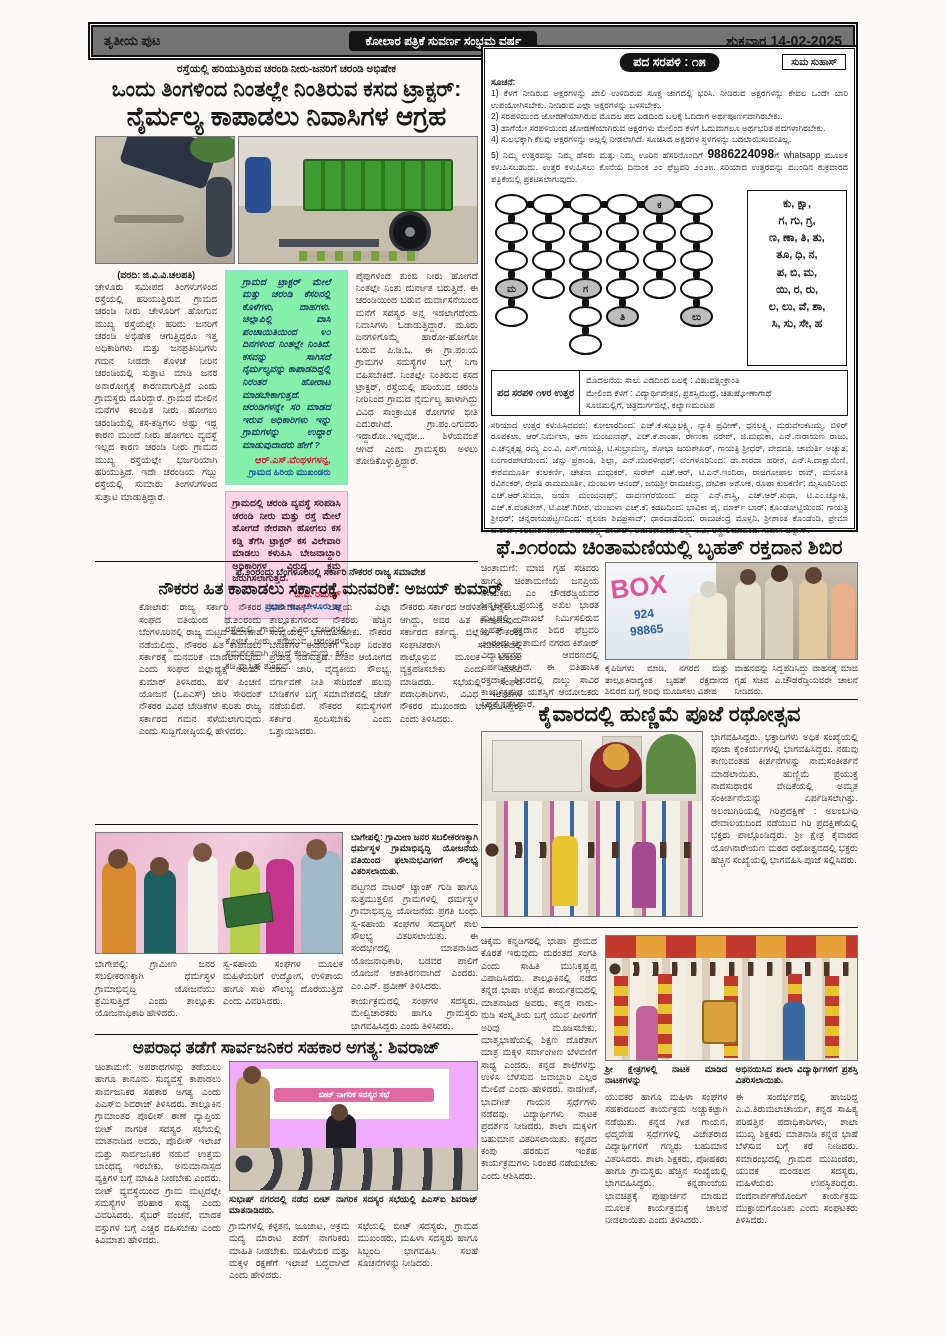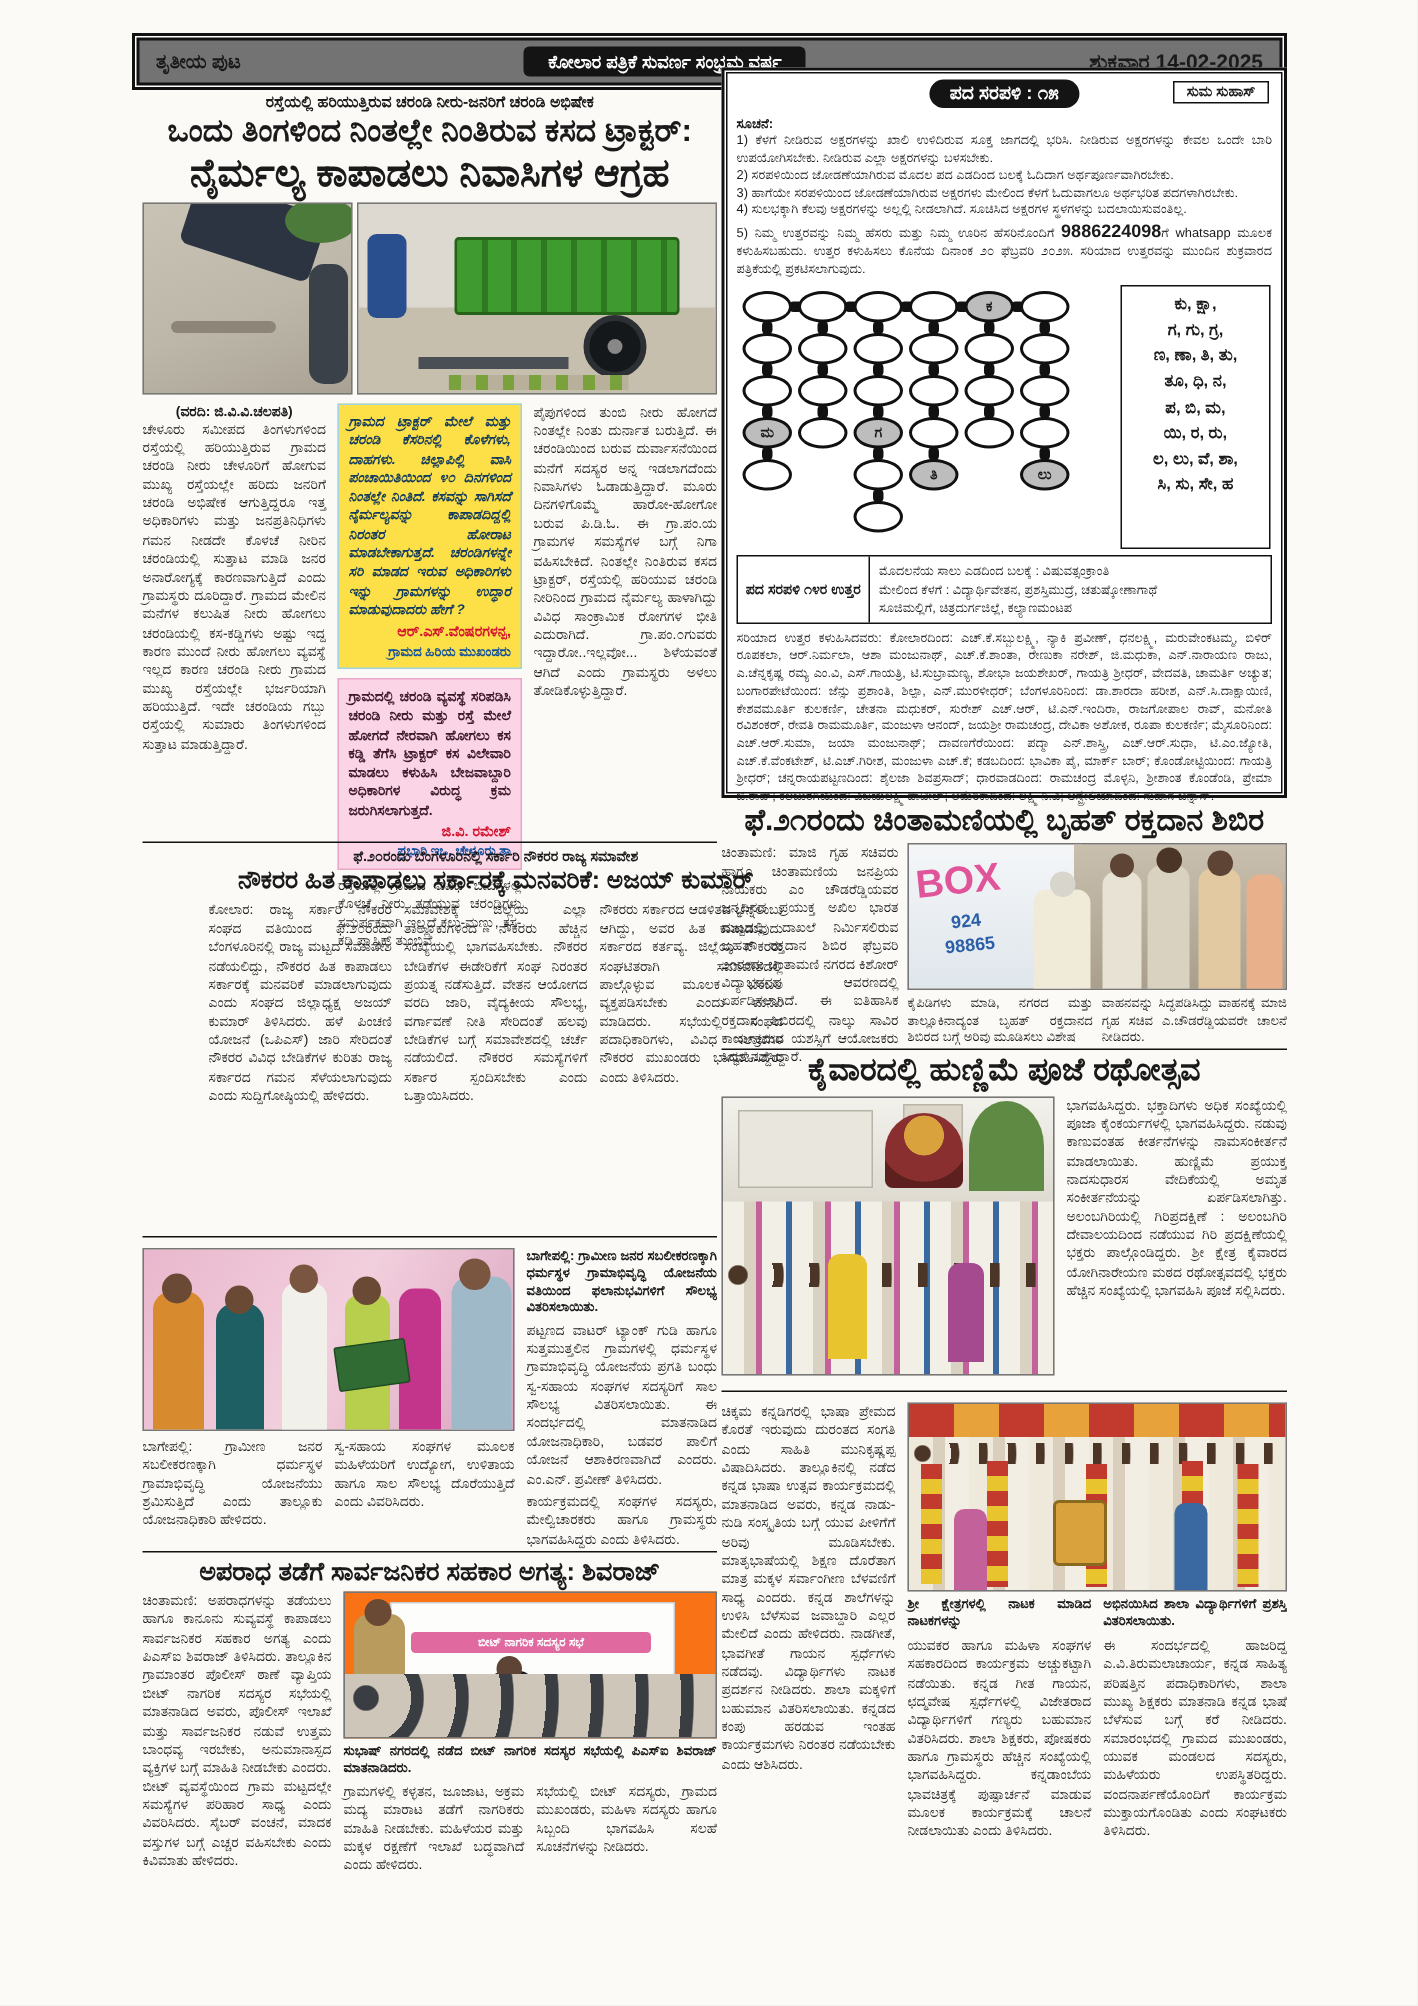--- a/index.html
+++ b/index.html
@@ -20,21 +20,21 @@
   .bodycol { font-size:9.3px; line-height:1.33; text-align:justify; }
   .cap { font-size:8.8px; font-weight:bold; line-height:1.3; text-align:justify; }
   .cols { display:flex; gap:8px; }
   .cols > div { flex:1; }
 
   
   .photo { position:relative; overflow:hidden; border:1px solid #777; background:#cfc9bd; }
   .ph-shape { position:absolute; }
 
   
-  .bluebox { background:#fde047; border:1px solid #9fd3e4; padding:5px 6px; font-size:9.3px; font-weight:bold; font-style:italic; color:#123a5e; text-align:justify; line-height:1.35; }
+  .bluebox { background:#86efac; border:1px solid #9fd3e4; padding:5px 16px; font-size:9.3px; font-weight:bold; font-style:italic; color:#123a5e; text-align:justify; line-height:1.35; }
   .pinkbox { background:#fbd4e6; border:1px solid #eaa6c6; padding:5px 6px; font-size:9.3px; font-weight:bold; color:#3c1a2c; text-align:justify; line-height:1.35; margin-top:6px; }
   .sig-red { color:#d2122e; font-weight:bold; text-align:right; font-size:9.6px; margin-top:3px; font-style:normal; }
   .sig-blue { color:#14519c; font-weight:bold; text-align:right; font-size:8.8px; font-style:normal; }
 
   
   .puzzle { position:absolute; left:481px; top:45px; width:377px; height:487px;
     border:2px solid #111; box-shadow:0 0 0 1px #fff inset, 0 0 0 2px #111 inset; background:#fff; padding:6px 8px 4px; }
   .pz-head { position:relative; height:22px; margin-bottom:2px; }
   .pz-title { position:absolute; left:50%; transform:translateX(-50%); top:0; background:#141414; color:#fff; font-weight:bold; font-size:12.5px; padding:2px 14px; border-radius:10px; }
   .pz-author { position:absolute; right:2px; top:1px; border:1.5px solid #111; font-size:9.5px; font-weight:bold; padding:1px 8px; }
@@ -93,21 +93,21 @@
       </div>
     </div>
     <div class="cols" style="margin-top:6px;">
       <div>
         <div style="text-align:center;font-weight:bold;font-size:9.3px;">(ವರದಿ: ಜಿ.ವಿ.ವಿ.ಚಲಪತಿ)</div>
         <div class="bodycol">ಚೇಳೂರು ಸಮೀಪದ ತಿಂಗಳುಗಳಿಂದ ರಸ್ತೆಯಲ್ಲಿ ಹರಿಯುತ್ತಿರುವ ಗ್ರಾಮದ ಚರಂಡಿ ನೀರು ಚೇಳೂರಿಗೆ ಹೋಗುವ ಮುಖ್ಯ ರಸ್ತೆಯಲ್ಲೇ ಹರಿದು ಜನರಿಗೆ ಚರಂಡಿ ಅಭಿಷೇಕ ಆಗುತ್ತಿದ್ದರೂ ಇತ್ತ ಅಧಿಕಾರಿಗಳು ಮತ್ತು ಜನಪ್ರತಿನಿಧಿಗಳು ಗಮನ ನೀಡದೇ ಕೊಳಚೆ ನೀರಿನ ಚರಂಡಿಯಲ್ಲಿ ಸುತ್ತಾಟ ಮಾಡಿ ಜನರ ಅನಾರೋಗ್ಯಕ್ಕೆ ಕಾರಣವಾಗುತ್ತಿದೆ ಎಂದು ಗ್ರಾಮಸ್ಥರು ದೂರಿದ್ದಾರೆ. ಗ್ರಾಮದ ಮೇಲಿನ ಮನೆಗಳ ಕಲುಷಿತ ನೀರು ಹೋಗಲು ಚರಂಡಿಯಲ್ಲಿ ಕಸ-ಕಡ್ಡಿಗಳು ಅಷ್ಟು ಇದ್ದ ಕಾರಣ ಮುಂದೆ ನೀರು ಹೋಗಲು ವ್ಯವಸ್ಥೆ ಇಲ್ಲದ ಕಾರಣ ಚರಂಡಿ ನೀರು ಗ್ರಾಮದ ಮುಖ್ಯ ರಸ್ತೆಯಲ್ಲೇ ಭರ್ಜರಿಯಾಗಿ ಹರಿಯುತ್ತಿದೆ. ಇದೇ ಚರಂಡಿಯ ಗಬ್ಬು ರಸ್ತೆಯಲ್ಲಿ ಸುಮಾರು ತಿಂಗಳುಗಳಿಂದ ಸುತ್ತಾಟ ಮಾಡುತ್ತಿದ್ದಾರೆ.</div>
       </div>
       <div>
         <div class="bluebox">
           <span>ಗ್ರಾಮದ ಟ್ರಾಕ್ಟರ್ ಮೇಲೆ ಮತ್ತು ಚರಂಡಿ ಕೆಸರಿನಲ್ಲಿ ಕೊಳೆಗಳು, ದಾಹಗಳು. ಚಿಲ್ಲಾಪಿಲ್ಲಿ ವಾಸಿ ಪಂಚಾಯಿತಿಯಿಂದ ೪೦ ದಿನಗಳಿಂದ ನಿಂತಲ್ಲೇ ನಿಂತಿದೆ. ಕಸವನ್ನು ಸಾಗಿಸದೆ ನೈರ್ಮಲ್ಯವನ್ನು ಕಾಪಾಡದಿದ್ದಲ್ಲಿ ನಿರಂತರ ಹೋರಾಟ ಮಾಡಬೇಕಾಗುತ್ತದೆ. ಚರಂಡಿಗಳನ್ನೇ ಸರಿ ಮಾಡದ ಇರುವ ಅಧಿಕಾರಿಗಳು ಇನ್ನು ಗ್ರಾಮಗಳನ್ನು ಉದ್ಧಾರ ಮಾಡುವುದಾದರು ಹೇಗೆ ?</span>
-          <div class="sig-red">ಆರ್.ಎಸ್.ವೆಂಷರಗಳನ್ಪ,</div>
+          <div class="sig-red">ಆರ್.ಎಸ್.ವೆಂಥಳಗಳನ್ಪ,</div>
           <div class="sig-blue">ಗ್ರಾಮದ ಹಿರಿಯ ಮುಖಂಡರು</div>
         </div>
         <div class="pinkbox">
           <span>ಗ್ರಾಮದಲ್ಲಿ ಚರಂಡಿ ವ್ಯವಸ್ಥೆ ಸರಿಪಡಿಸಿ ಚರಂಡಿ ನೀರು ಮತ್ತು ರಸ್ತೆ ಮೇಲೆ ಹೋಗದೆ ನೇರವಾಗಿ ಹೋಗಲು ಕಸ ಕಡ್ಡಿ ತೆಗೆಸಿ ಟ್ರಾಕ್ಟರ್ ಕಸ ವಿಲೇವಾರಿ ಮಾಡಲು ಕಳುಹಿಸಿ ಬೇಜವಾಬ್ದಾರಿ ಅಧಿಕಾರಿಗಳ ವಿರುದ್ಧ ಕ್ರಮ ಜರುಗಿಸಲಾಗುತ್ತದೆ.</span>
           <div class="sig-red">ಜಿ.ವಿ. ರಮೇಶ್</div>
           <div class="sig-blue">ಪ್ರಭಾರಿ ಇಒ, ಚೇಳೂರು ತಾ</div>
         </div>
         <div class="bodycol" style="margin-top:4px;">ರಸ್ತೆಯಲ್ಲಿ ಗ್ರಾಮದ ವಿವಿಧ ಬೀದಿಗಳಲ್ಲಿ ಕೊಳಚೆ ನೀರು ತಡೆಯುವ ಚರಂಡಿಗಳು ಸಮರ್ಪಕವಾಗಿ ಇಲ್ಲದೆ ಕಲು-ಮಣ್ಣು, ಕಸ-ಕಡಿ ಪ್ಲಾಸ್ಟಿಕ್ ತುಂಬಿವೆ.</div>
       </div>
       <div>
@@ -161,21 +161,21 @@
     </div>
   </div>
 
   <div class="rule" style="left:95px; top:1034px; width:383px; height:1px;"></div>
 
   <div style="position:absolute; left:95px; top:1038px; width:383px; height:292px; overflow:hidden;">
     <div class="headline-xl" style="font-size:17px;">ಅಪರಾಧ ತಡೆಗೆ ಸಾರ್ವಜನಿಕರ ಸಹಕಾರ ಅಗತ್ಯ: ಶಿವರಾಜ್</div>
     <div style="display:flex; gap:8px; margin-top:4px;">
       <div class="bodycol" style="width:126px;">ಚಿಂತಾಮಣಿ: ಅಪರಾಧಗಳನ್ನು ತಡೆಯಲು ಹಾಗೂ ಕಾನೂನು ಸುವ್ಯವಸ್ಥೆ ಕಾಪಾಡಲು ಸಾರ್ವಜನಿಕರ ಸಹಕಾರ ಅಗತ್ಯ ಎಂದು ಪಿಎಸ್ಐ ಶಿವರಾಜ್ ತಿಳಿಸಿದರು. ತಾಲ್ಲೂಕಿನ ಗ್ರಾಮಾಂತರ ಪೊಲೀಸ್ ಠಾಣೆ ವ್ಯಾಪ್ತಿಯ ಬೀಟ್ ನಾಗರಿಕ ಸದಸ್ಯರ ಸಭೆಯಲ್ಲಿ ಮಾತನಾಡಿದ ಅವರು, ಪೊಲೀಸ್ ಇಲಾಖೆ ಮತ್ತು ಸಾರ್ವಜನಿಕರ ನಡುವೆ ಉತ್ತಮ ಬಾಂಧವ್ಯ ಇರಬೇಕು, ಅನುಮಾನಾಸ್ಪದ ವ್ಯಕ್ತಿಗಳ ಬಗ್ಗೆ ಮಾಹಿತಿ ನೀಡಬೇಕು ಎಂದರು. ಬೀಟ್ ವ್ಯವಸ್ಥೆಯಿಂದ ಗ್ರಾಮ ಮಟ್ಟದಲ್ಲೇ ಸಮಸ್ಯೆಗಳ ಪರಿಹಾರ ಸಾಧ್ಯ ಎಂದು ವಿವರಿಸಿದರು. ಸೈಬರ್ ವಂಚನೆ, ಮಾದಕ ವಸ್ತುಗಳ ಬಗ್ಗೆ ಎಚ್ಚರ ವಹಿಸಬೇಕು ಎಂದು ಕಿವಿಮಾತು ಹೇಳಿದರು.</div>
       <div style="flex:1;">
-        <div class="photo" style="width:100%; height:98px; background:#f97316;">
+        <div class="photo" style="width:100%; height:130px; background:#f0abfc;">
           <div class="ph-shape" style="left:30px;top:6px;width:190px;height:52px;background:#fdfdfb;border:1px solid #ccc;"></div>
           <div class="ph-shape" style="left:44px;top:26px;width:160px;height:14px;background:#e06aa0;border-radius:3px;display:flex;align-items:center;justify-content:center;color:#fff;font-size:8px;font-weight:bold;">ಬೀಟ್ ನಾಗರಿಕ ಸದಸ್ಯರ ಸಭೆ</div>
           <div class="ph-shape" style="left:6px;top:14px;width:34px;height:100px;background:#b99b5e;border-radius:10px 10px 0 0;"></div>
           <div class="ph-shape" style="left:13px;top:4px;width:18px;height:18px;background:#6b4a35;border-radius:50%;"></div>
           <div class="ph-shape" style="left:96px;top:52px;width:30px;height:70px;background:#1d1f24;border-radius:10px 10px 0 0;"></div>
           <div class="ph-shape" style="left:101px;top:42px;width:17px;height:17px;background:#5d4434;border-radius:50%;"></div>
           <div class="ph-shape" style="left:0;bottom:0;width:100%;height:42px;background:repeating-radial-gradient(circle at 14px 16px,#3a3d42 0 8px,#cfc6ba 9px 30px);"></div>
         </div>
         <div class="cap" style="margin-top:3px;">ಸುಭಾಷ್ ನಗರದಲ್ಲಿ ನಡೆದ ಬೀಟ್ ನಾಗರಿಕ ಸದಸ್ಯರ ಸಭೆಯಲ್ಲಿ ಪಿಎಸ್ಐ ಶಿವರಾಜ್ ಮಾತನಾಡಿದರು.</div>
         <div style="display:flex; gap:8px; margin-top:3px;">

